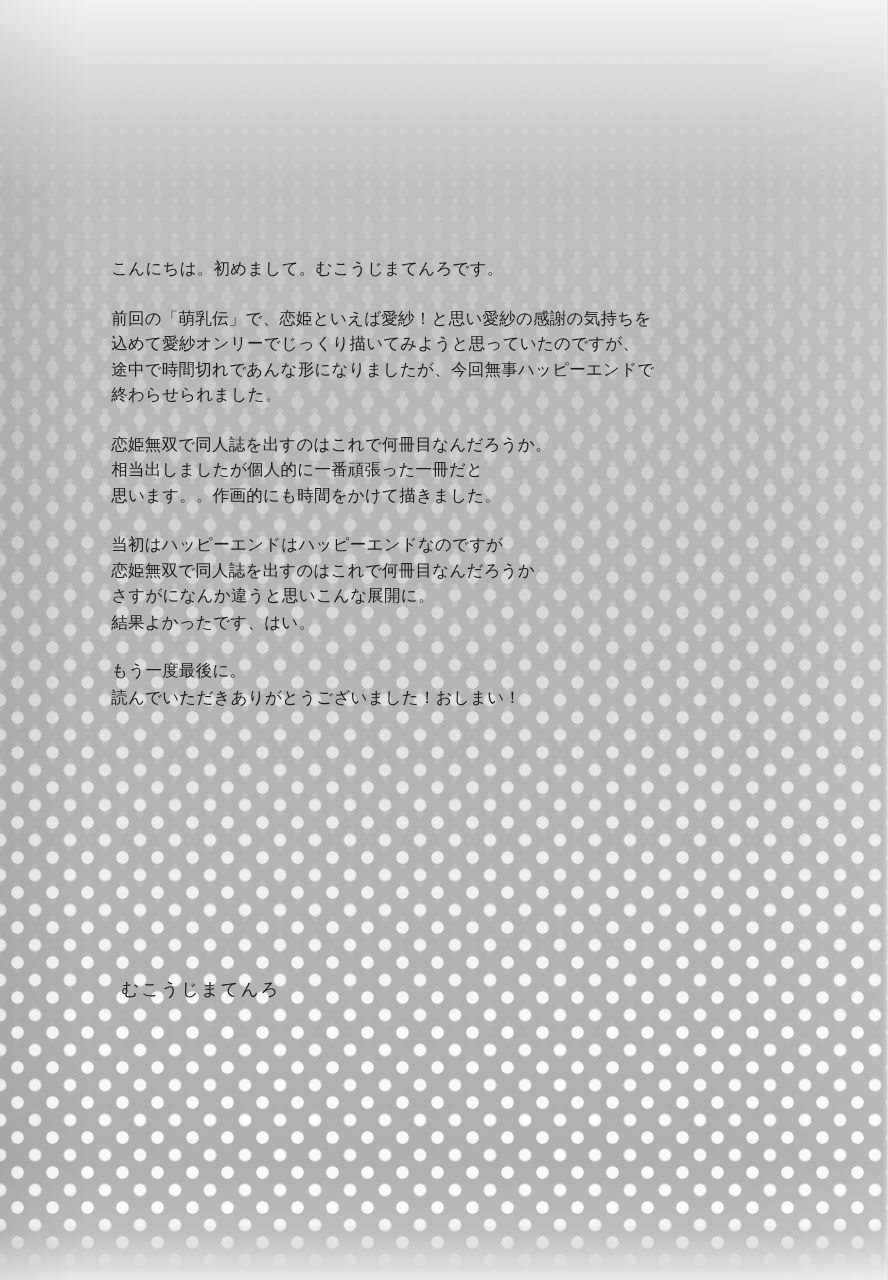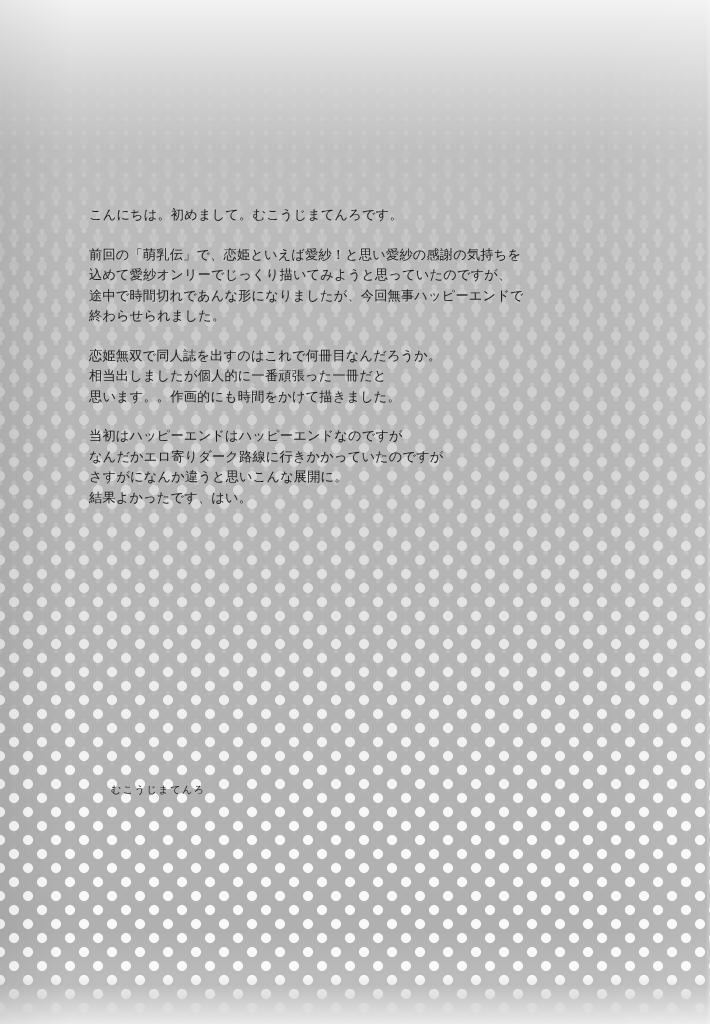--- a/index.html
+++ b/index.html
@@ -116,23 +116,22 @@
   .afterword p {
     margin: 0 0 19px 0;
     white-space: pre-line;
   }
   .afterword p:last-child { margin-bottom: 0; }
   .sign {
     position: absolute;
     left: 97px;
     top: 783px;
     color: #1d1d1d;
-    font-size: 10px;
+    font-size: 14px;
     letter-spacing: 1.6px;
-    margin-left: 14px;
   }
 </style>
 </head>
 <body>
 
 <div id="page">
   <div class="bg-base"></div>
   <div class="bg-dots"></div>
   <div class="bg-dots-fine"></div>
   <div class="bg-vignette"></div>
@@ -140,19 +139,21 @@
   <div class="afterword">
     <p>こんにちは。初めまして。むこうじまてんろです。</p>
     <p>前回の「萌乳伝」で、恋姫といえば愛紗！と思い愛紗の感謝の気持ちを
 込めて愛紗オンリーでじっくり描いてみようと思っていたのですが、
 途中で時間切れであんな形になりましたが、今回無事ハッピーエンドで
 終わらせられました。</p>
     <p>恋姫無双で同人誌を出すのはこれで何冊目なんだろうか。
 相当出しましたが個人的に一番頑張った一冊だと
 思います。。作画的にも時間をかけて描きました。</p>
     <p>当初はハッピーエンドはハッピーエンドなのですが
-なんだかエロ寄りダーク路線に行きかかっていたのですが
+恋姫無双で同人誌を出すのはこれで何冊目なんだろうか
 さすがになんか違うと思いこんな展開に。
 結果よかったです、はい。</p>
+    <p>もう一度最後に。
+読んでいただきありがとうございました！おしまい！</p>
   </div>
 
   <div class="sign">むこうじまてんろ</div>
 </div>
 
 </body></html>

